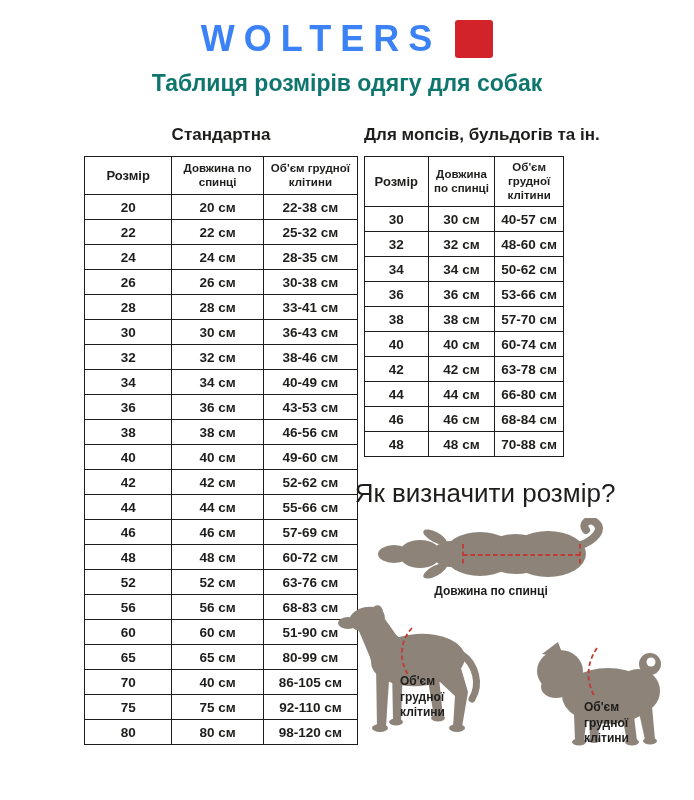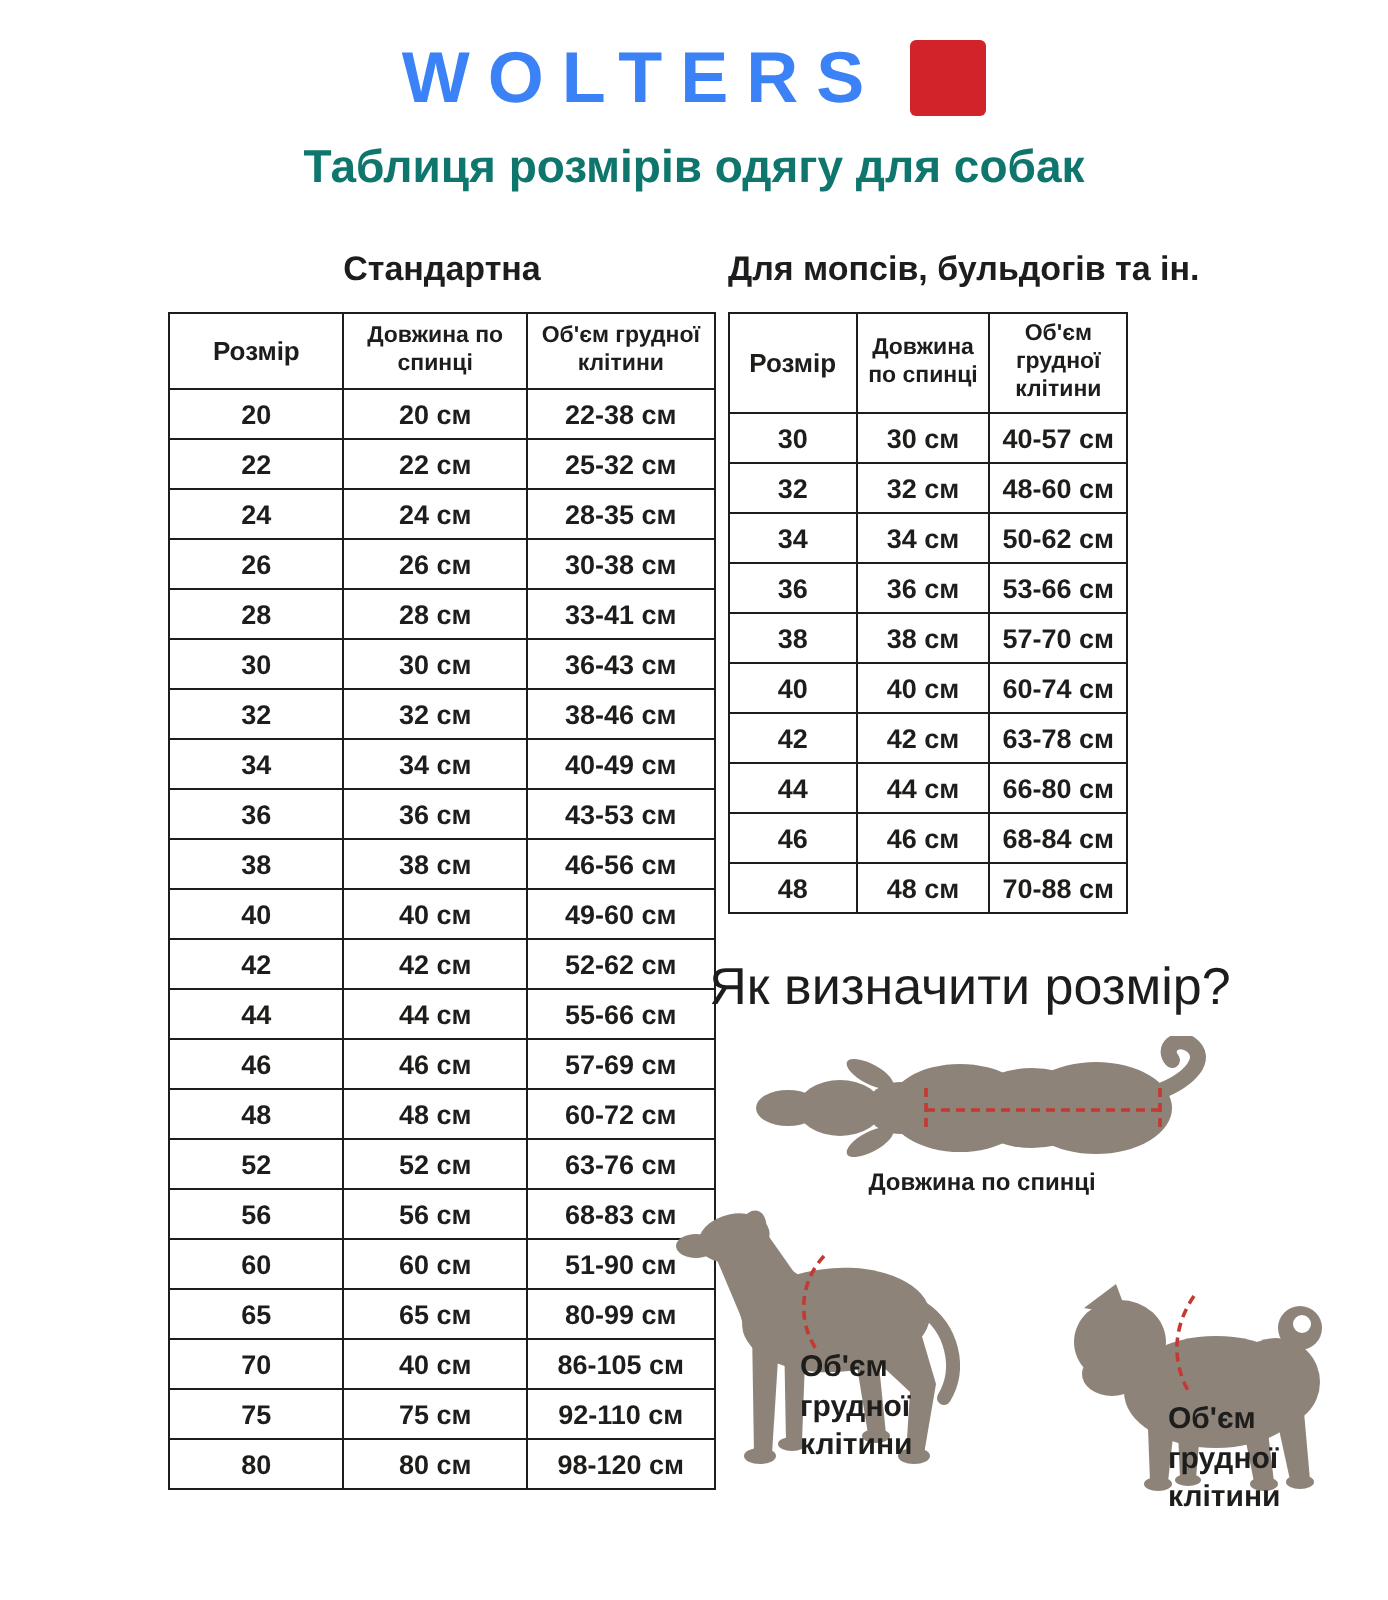--- a/index.html
+++ b/index.html
@@ -65,21 +65,21 @@
     text-align:center;font-size:26px;font-weight:normal;white-space:nowrap;
   }
   .topview-fig{position:absolute;top:40px;left:46px;width:230px;height:72px;}
   .backlength-label{
     position:absolute;top:106px;left:46px;width:230px;
     text-align:center;font-size:12px;font-weight:bold;
   }
   .talldog-fig{position:absolute;top:124px;left:4px;width:150px;height:132px;}
   .bulldog-fig{position:absolute;top:158px;left:198px;width:140px;height:110px;}
   .chest-label{
-    position:absolute;font-size:15px;font-weight:bold;line-height:1.3;
+    position:absolute;font-size:12px;font-weight:bold;line-height:1.3;
   }
   .chest-label.tall{top:196px;left:70px;}
   .chest-label.bull{top:222px;left:254px;}
   svg .sil{fill:var(--silhouette);}
   svg .sil-stroke{stroke:var(--silhouette);fill:none;stroke-linecap:round;}
   svg .dash{stroke:var(--dash-red);fill:none;stroke-width:1.8;stroke-dasharray:4.5 3;}
 </style>
 </head>
 <body>
 

